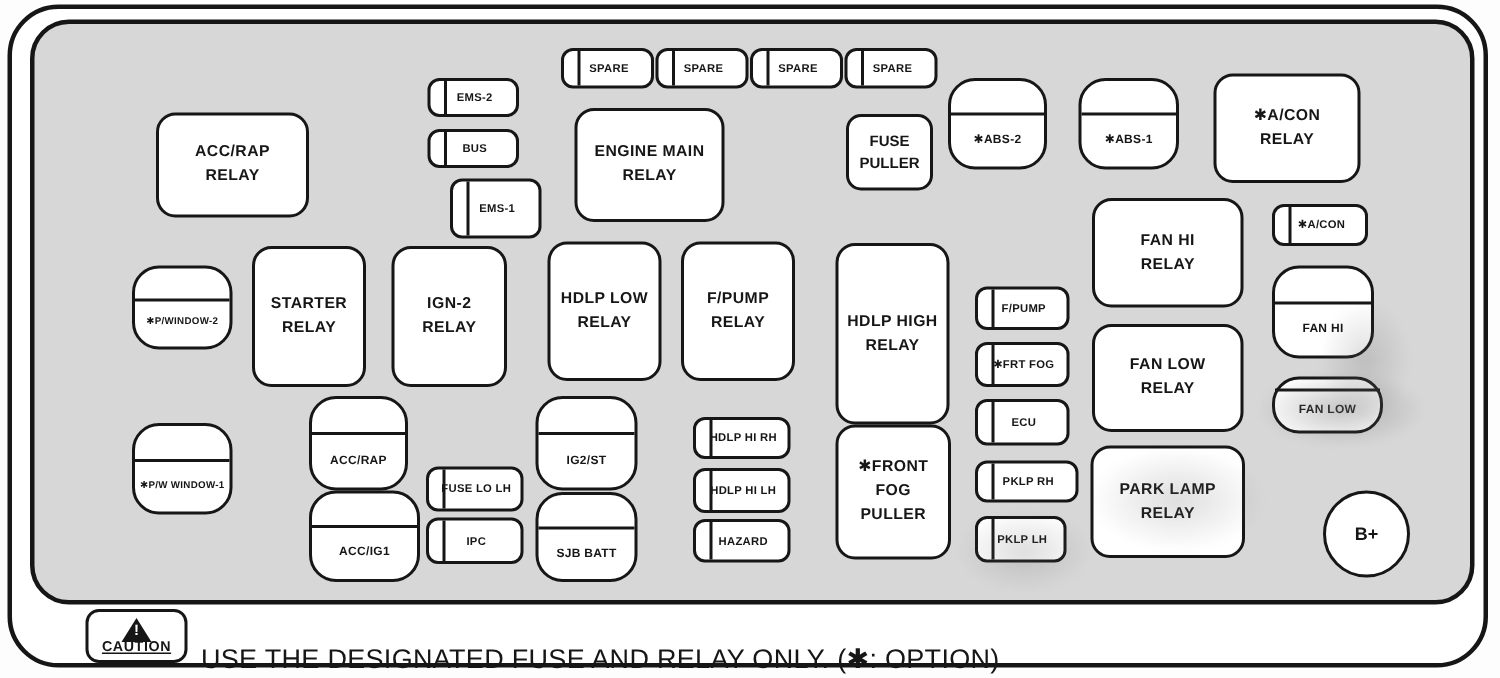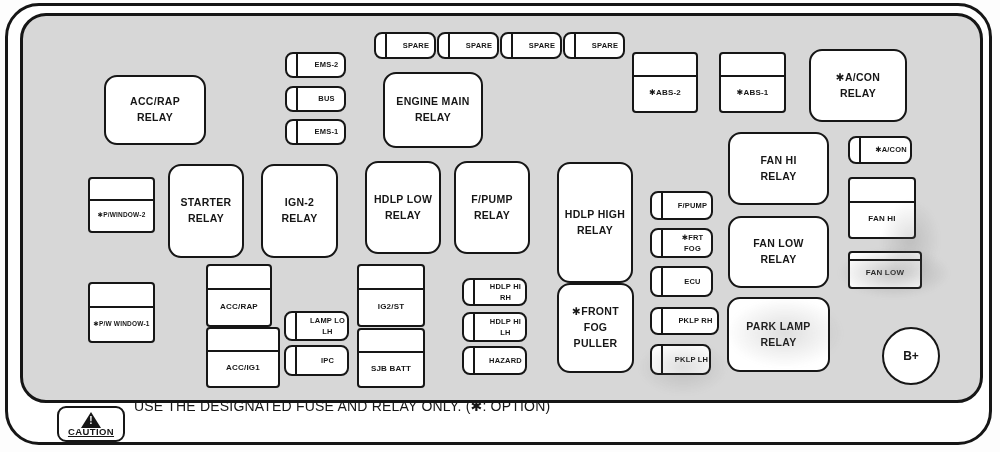--- a/index.html
+++ b/index.html
@@ -26,26 +26,26 @@
   .box {
     position:absolute; box-sizing:border-box;
     background:#ffffff; border:2px solid #161616;
     display:flex; align-items:center; justify-content:center;
     text-align:center; white-space:pre-line;
     font-weight:700; line-height:1.5; color:#161616;
   }
   .relay { border-radius:13px; font-size:10.5px; letter-spacing:.3px; }
   .tool  { border-radius:10px; font-size:10px; }
 
-  .fuse-s { border-radius:8px; font-size:7.5px; letter-spacing:.2px; padding-left:22px; }
+  .fuse-s { border-radius:8px; font-size:7.5px; letter-spacing:.2px; padding-left:2px; }
   .fuse-s::before {
     content:""; position:absolute; left:9px; top:0; bottom:0; width:2px; background:#161616;
   }
 
-  .fuse-d { border-radius:4px; font-size:8px; letter-spacing:.2px; --dv:21px; padding-top:var(--dv); }
+  .fuse-d { border-radius:18px; font-size:8px; letter-spacing:.2px; --dv:21px; padding-top:var(--dv); }
   .fuse-d::before {
     content:""; position:absolute; left:0; right:0; top:var(--dv); height:2px; background:#161616;
   }
   .tiny { font-size:6.5px; }
 
   .terminal { border-radius:50%; font-size:12px; }
 
   .caution-badge {
     position:absolute; left:57px; top:406px; width:68px; height:36px;
     box-sizing:border-box; background:#fff; border:2.5px solid #161616; border-radius:9px;
@@ -56,49 +56,51 @@
     border-left:10px solid transparent; border-right:10px solid transparent;
     border-bottom:16px solid #161616;
   }
   .warn-tri .bang {
     position:absolute; left:-3px; top:3px; width:6px;
     color:#fff; font-size:10px; font-weight:700; line-height:12px; text-align:center;
   }
   .caution-label { font-size:9.5px; font-weight:700; letter-spacing:.4px; margin-top:-2px;text-decoration:underline; }
 
   .caution-text {
-    position:absolute; left:134px; top:393px; height:26px;
+    position:absolute; left:134px; top:426px; height:26px;
     display:flex; align-items:center;
-    font-size:14px; letter-spacing:.2px; font-weight:400; white-space:nowrap;
+    font-size:18px; letter-spacing:.2px; font-weight:400; white-space:nowrap;
   }
 
   .smudge { position:absolute; pointer-events:none; filter:blur(2px); }
   .sm1 { background:radial-gradient(ellipse at center, rgba(105,105,105,.38), rgba(105,105,105,0) 70%); }
   .sm2 { background:radial-gradient(ellipse at center, rgba(105,105,105,.22), rgba(105,105,105,0) 70%); }
 </style>
 </head>
 <body>
 
 <div class="stage">
   <div class="outer"></div>
   <div class="panel"></div>
 
   <div class="box fuse-s" style="left:374px;top:32px;width:62px;height:27px">SPARE</div>
   <div class="box fuse-s" style="left:437px;top:32px;width:62px;height:27px">SPARE</div>
   <div class="box fuse-s" style="left:500px;top:32px;width:62px;height:27px">SPARE</div>
   <div class="box fuse-s" style="left:563px;top:32px;width:62px;height:27px">SPARE</div>
 
   <div class="box fuse-s" style="left:285px;top:52px;width:61px;height:26px">EMS-2</div>
   <div class="box fuse-s" style="left:285px;top:86px;width:61px;height:26px">BUS</div>
-  <div class="box fuse-s" style="left:285px;top:119px;width:61px;height:26px">EMS-1</div>
+  <div class="box fuse-s" style="left:300px;top:119px;width:61px;height:40px">EMS-1</div>
 
   <div class="box relay" style="left:104px;top:75px;width:102px;height:70px">ACC/RAP
 RELAY</div>
   <div class="box relay" style="left:383px;top:72px;width:100px;height:76px">ENGINE MAIN
 RELAY</div>
+  <div class="box tool" style="left:564px;top:76px;width:58px;height:51px">FUSE
+PULLER</div>
   <div class="box fuse-d" style="left:632px;top:52px;width:66px;height:61px">✱ABS-2</div>
   <div class="box fuse-d" style="left:719px;top:52px;width:67px;height:61px">✱ABS-1</div>
   <div class="box relay" style="left:809px;top:49px;width:98px;height:73px">✱A/CON
 RELAY</div>
 
   <div class="box fuse-d tiny" style="left:88px;top:177px;width:67px;height:56px;--dv:20px">✱P/WINDOW-2</div>
   <div class="box relay" style="left:168px;top:164px;width:76px;height:94px">STARTER
 RELAY</div>
   <div class="box relay" style="left:261px;top:164px;width:77px;height:94px">IGN-2
 RELAY</div>
@@ -119,21 +121,21 @@
 RELAY</div>
 
   <div class="box fuse-s" style="left:848px;top:136px;width:64px;height:28px">✱A/CON</div>
   <div class="box fuse-d" style="left:848px;top:177px;width:68px;height:62px;--dv:22px">FAN HI</div>
   <div class="box fuse-d" style="left:848px;top:251px;width:74px;height:38px;--dv:6px">FAN LOW</div>
 
   <div class="box fuse-d tiny" style="left:88px;top:282px;width:67px;height:61px;--dv:22px">✱P/W WINDOW-1</div>
   <div class="box fuse-d" style="left:206px;top:264px;width:66px;height:63px;--dv:22px">ACC/RAP</div>
   <div class="box fuse-d" style="left:206px;top:327px;width:74px;height:61px;--dv:21px">ACC/IG1</div>
 
-  <div class="box fuse-s" style="left:284px;top:311px;width:65px;height:30px">LAMP LO LH</div>
+  <div class="box fuse-s" style="left:284px;top:311px;width:65px;height:30px">FUSE LO LH</div>
   <div class="box fuse-s" style="left:284px;top:345px;width:65px;height:31px">IPC</div>
 
   <div class="box fuse-d" style="left:357px;top:264px;width:68px;height:63px;--dv:22px">IG2/ST</div>
   <div class="box fuse-d" style="left:357px;top:328px;width:68px;height:60px;--dv:21px">SJB BATT</div>
 
   <div class="box fuse-s" style="left:462px;top:278px;width:65px;height:28px">HDLP HI RH</div>
   <div class="box fuse-s" style="left:462px;top:312px;width:65px;height:30px">HDLP HI LH</div>
   <div class="box fuse-s" style="left:462px;top:346px;width:65px;height:29px">HAZARD</div>
 
   <div class="box relay" style="left:557px;top:283px;width:77px;height:90px">✱FRONT FOG

